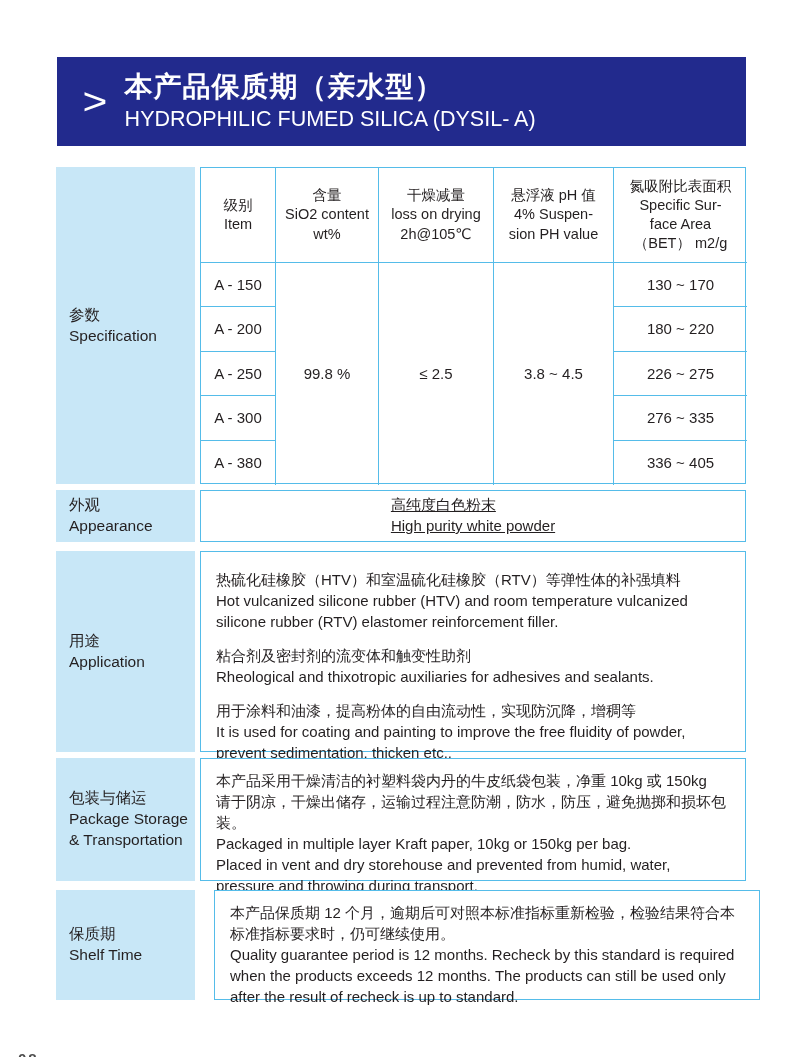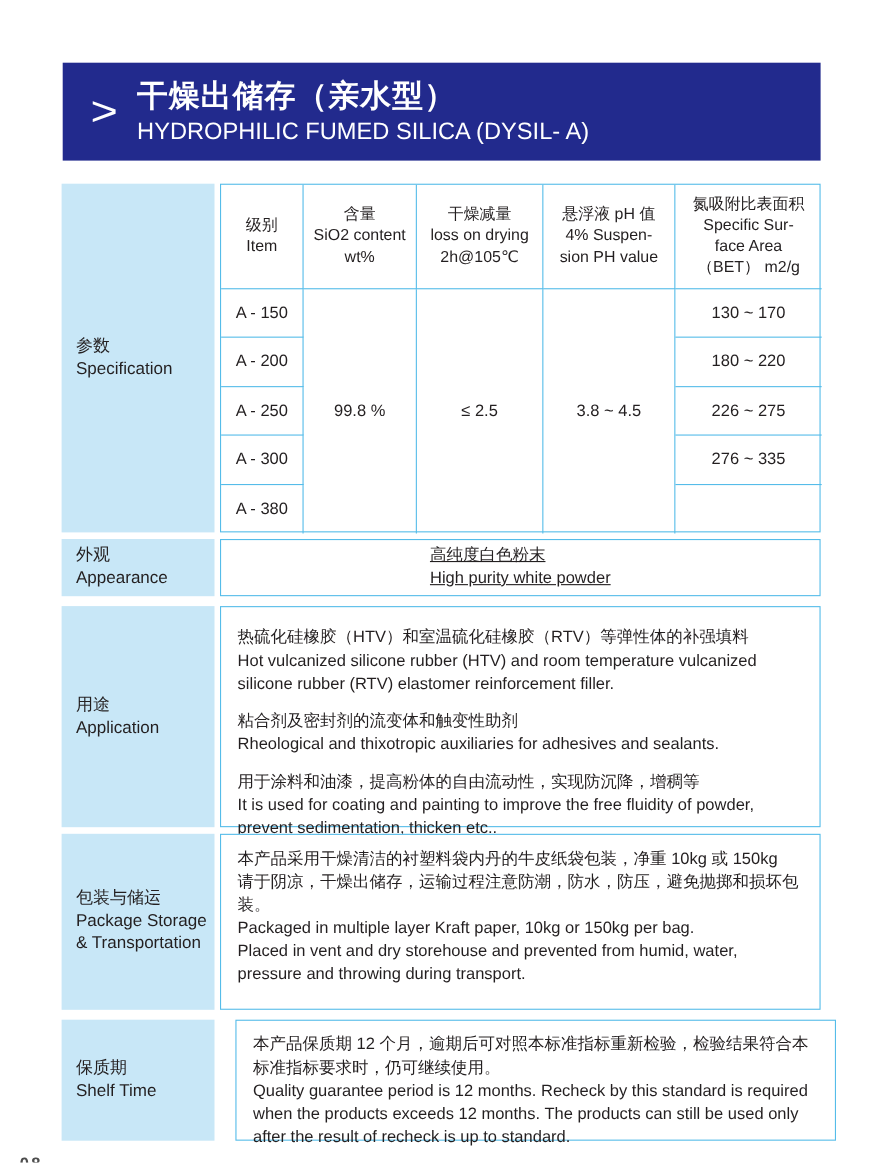--- a/index.html
+++ b/index.html
@@ -48,40 +48,40 @@
   .span-rows { grid-row:2 / 7; }
   .c2 { grid-column:2; } .c3 { grid-column:3; } .c4 { grid-column:4; } .c5 { grid-column:5; }
   
   .sec-appearance { margin-bottom:9px; }
   .sec-appearance .content-col { height:52px; display:flex; align-items:center; justify-content:center;
     text-align:left; white-space:pre-line; font-size:15px; line-height:1.38;text-decoration:underline; }
   .sec-application { margin-bottom:6px; }
   .sec-application .content-col { height:201px; padding:17px 16px 0 15px; font-size:15px; }
   .sec-application p { white-space:pre-line; line-height:1.4; margin-bottom:13px; }
   .sec-package { margin-bottom:9px; }
-  .sec-package .content-col { height:160px; padding:11px 16px 0 15px; font-size:15px;
+  .sec-package .content-col { height:123px; padding:11px 16px 0 15px; font-size:15px;
     white-space:pre-line; line-height:1.4; }
   .sec-shelf .content-col { height:110px; padding:11px 16px 0 15px; font-size:15px;
     white-space:pre-line; line-height:1.4;margin-left:14px; }
   .sec-appearance .content-col, .sec-application .content-col,
   .sec-package .content-col, .sec-shelf .content-col { width:546px; }
   
   .top-block { height:317px; }
   
   .page-num { position:absolute; left:18px; top:1050px; font-size:15px; font-weight:bold; color:#4d4d4d; letter-spacing:2px; }
 </style>
 </head>
 <body>
 
 <div class="page">
 
   <div class="banner">
     <div class="banner-arrow">&gt;</div>
     <div class="banner-lines">
-      <div class="banner-zh">干燥出储存（亲水型）</div>
+      <div class="banner-zh">本产品保质期（亲水型）</div>
       <div class="banner-en">HYDROPHILIC FUMED SILICA (DYSIL- A)</div>
     </div>
   </div>
 
   <div class="table-wrap">
 
     <div class="top-block">
       <div class="left-stack">
         <div class="blue-head"></div>
         <div class="blue-spec">参数
@@ -112,20 +112,21 @@
         <div class="cell br span-rows c4">3.8 ~ 4.5</div>
 
         <div class="cell bb c5">130 ~ 170</div>
         <div class="cell br bb">A - 200</div>
         <div class="cell bb c5">180 ~ 220</div>
         <div class="cell br bb">A - 250</div>
         <div class="cell bb c5">226 ~ 275</div>
         <div class="cell br bb">A - 300</div>
         <div class="cell bb c5">276 ~ 335</div>
         <div class="cell br">A - 380</div>
+        <div class="cell c5">336 ~ 405</div>
       </div>
     </div>
 
     <div class="section sec-appearance">
       <div class="label-col">外观
 Appearance</div>
       <div class="content-col">高纯度白色粉末
 High purity white powder</div>
     </div>
 

